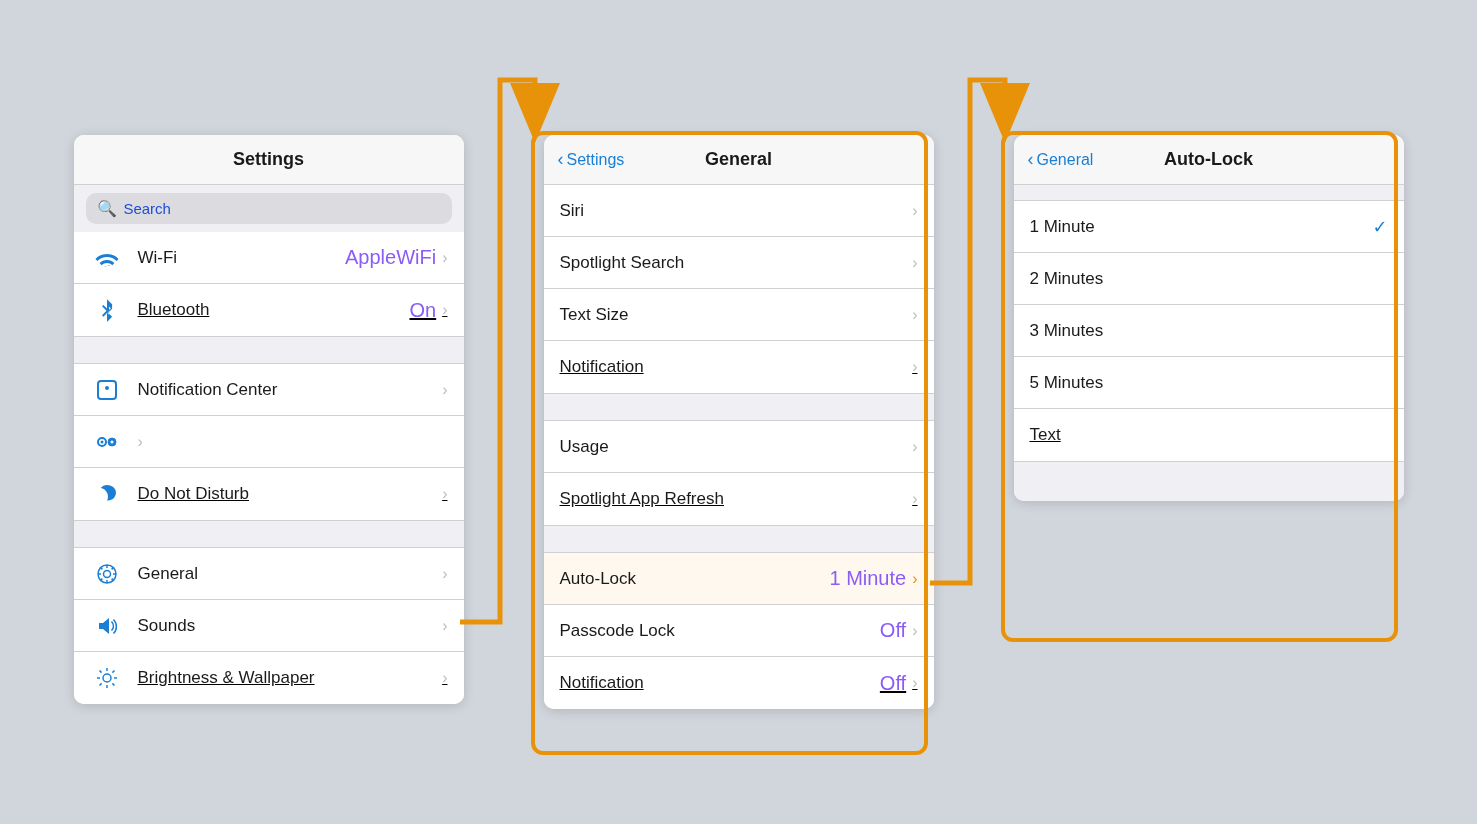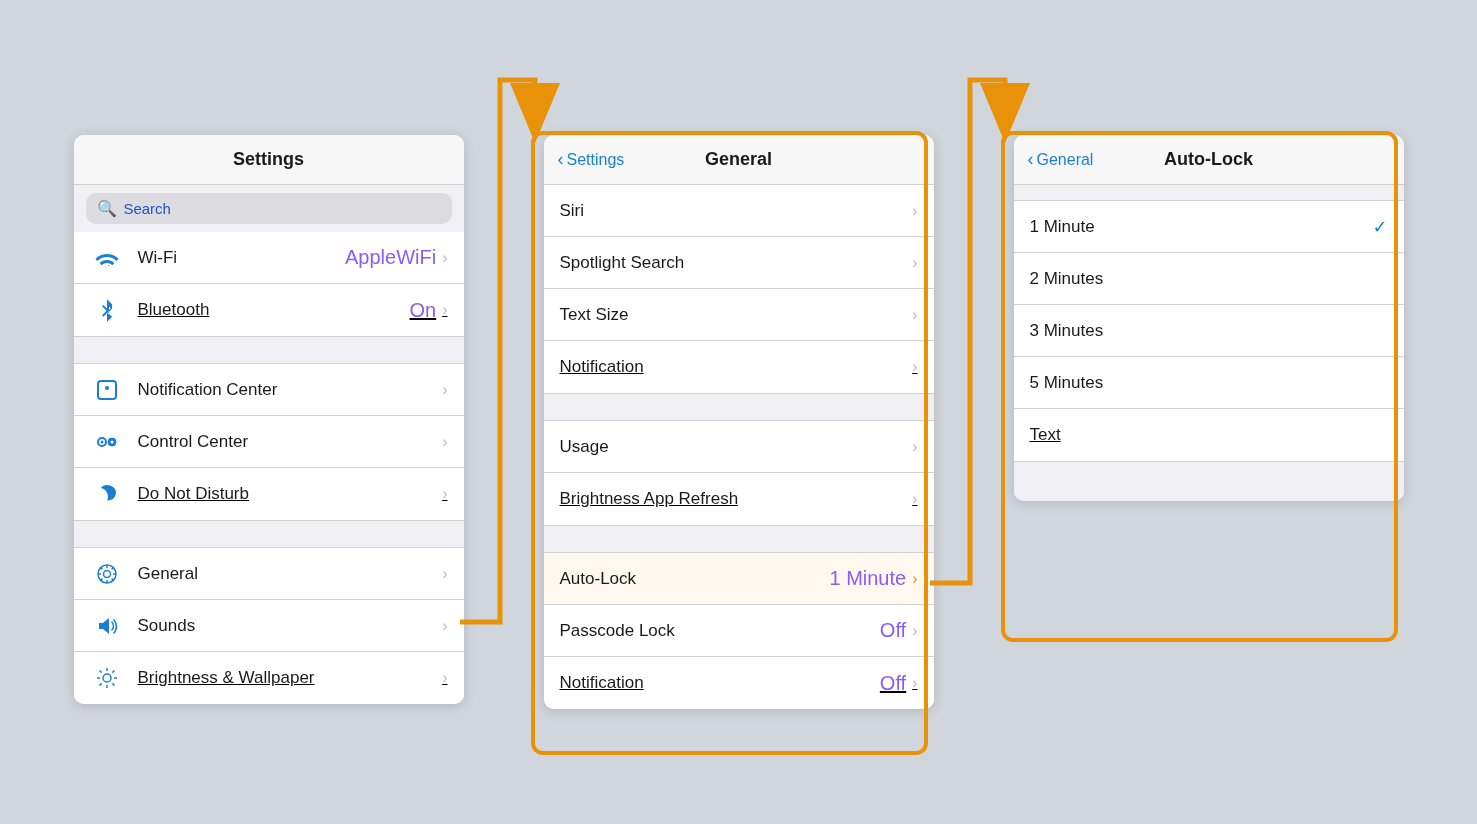--- a/index.html
+++ b/index.html
@@ -216,21 +216,20 @@
         </div>
         <div class="row">
           <div class="row-icon">
             <svg width="22" height="22" viewBox="0 0 22 22" fill="#1a7fd4">
               <circle cx="6" cy="11" r="4" fill="none" stroke="#1a7fd4" stroke-width="2"></circle>
               <circle cx="6" cy="11" r="1.5" fill="#1a7fd4"></circle>
               <circle cx="16" cy="11" r="4" fill="#1a7fd4" stroke="#1a7fd4" stroke-width="1"></circle>
               <circle cx="16" cy="11" r="1.5" fill="white"></circle>
             </svg>
           </div>
-          <span class="row-label">Control Center</span>
           <span class="row-chevron">›</span>
         </div>
         <div class="row">
           <div class="row-icon">
             <svg width="22" height="22" viewBox="0 0 22 22" fill="#1a7fd4">
               <path d="M11 2C8.5 2 6.3 3.1 4.8 4.9c2.4.4 4.5 1.9 5.8 4.1C12 11.2 12.4 14 11.5 16.5c-.1.3-.3.6-.4.9.3 0 .6.1.9.1 4.4 0 8-3.6 8-8S15.4 2 11 2z"></path>
             </svg>
           </div>
           <span class="row-label">Do Not Disturb</span>
           <span class="row-chevron">›</span>
@@ -331,21 +330,21 @@
       </div>
 
       <div class="section-gap"></div>
 
       <div>
         <div class="row">
           <span class="row-label">Usage</span>
           <span class="row-chevron">›</span>
         </div>
         <div class="row">
-          <span class="row-label">Brightness App Refresh</span>
+          <span class="row-label">Spotlight App Refresh</span>
           <span class="row-chevron">›</span>
         </div>
       </div>
 
       <div class="section-gap"></div>
 
       <div>
         <div class="row" style="background:#fff8ee;">
           <span class="row-label">Auto-Lock</span>
           <span class="row-value">1 Minute</span>

